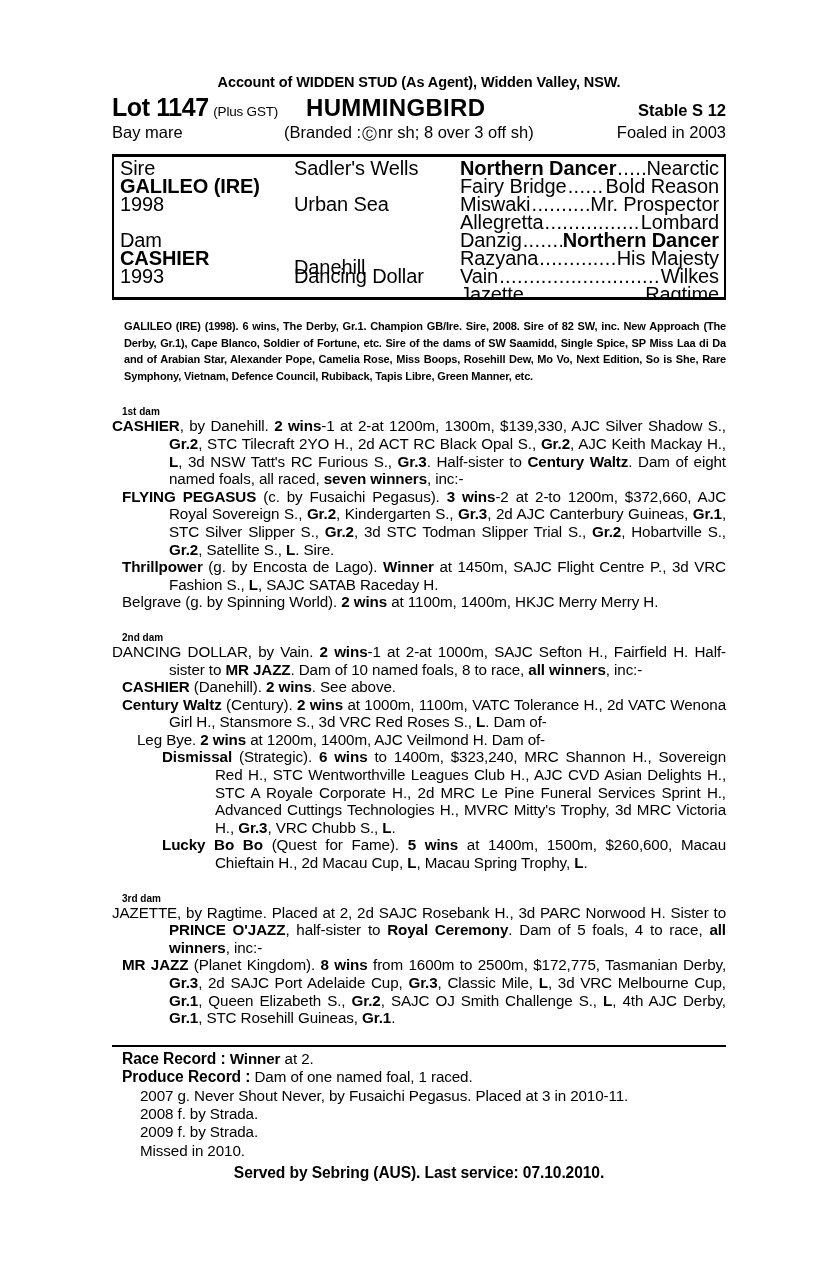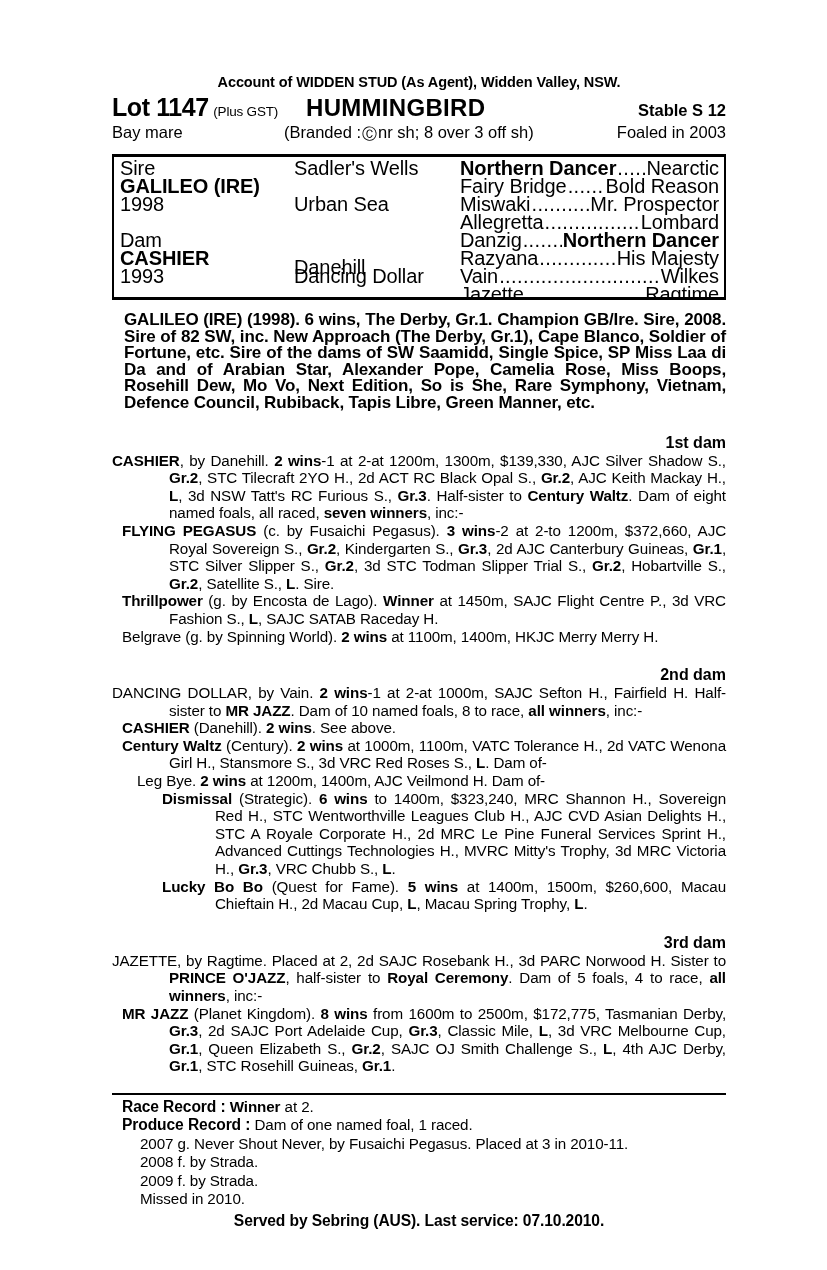--- a/index.html
+++ b/index.html
@@ -152,38 +152,37 @@
   }
   .leader::after {
     content: "......................................................................................";
     letter-spacing: 0.4px;
   }
   .c3-a { flex: 0 0 auto; }
   .c3-b { flex: 0 0 auto; }
 
   
   .sire-para {
-    margin-top: 12px;
-    font-size: 17px;
+    margin-top: 18px;
+    font-size: 11px;
     line-height: 16.6px;
     font-weight: bold;
     text-align: justify;
     text-justify: inter-word;
     padding-left: 12px;
     letter-spacing: -0.15px;
   }
 
   
   .dam-head {
-    font-size: 16px;
+    font-size: 10px;
     font-weight: bold;
     margin-top: 21px;
     margin-bottom: 0px;
     padding-left: 10px;
-    text-align: right;
   }
   .dam-head.first { margin-top: 22px; }
 
   .entry {
     font-size: 15.2px;
     line-height: 17.6px;
     text-align: justify;
     text-justify: inter-word;
     letter-spacing: -0.1px;
     margin: 0;

